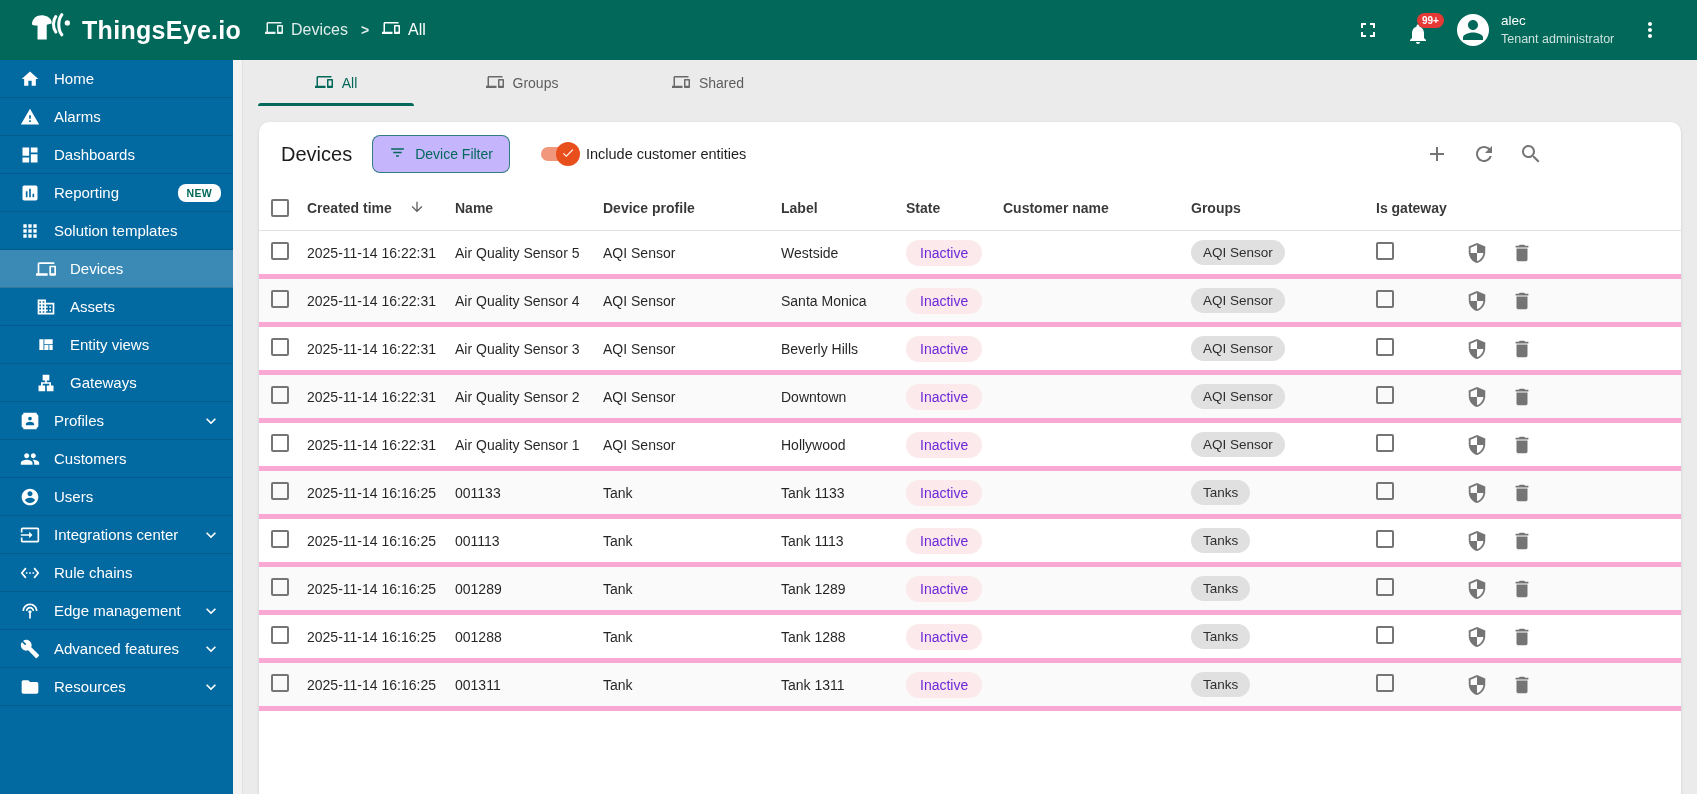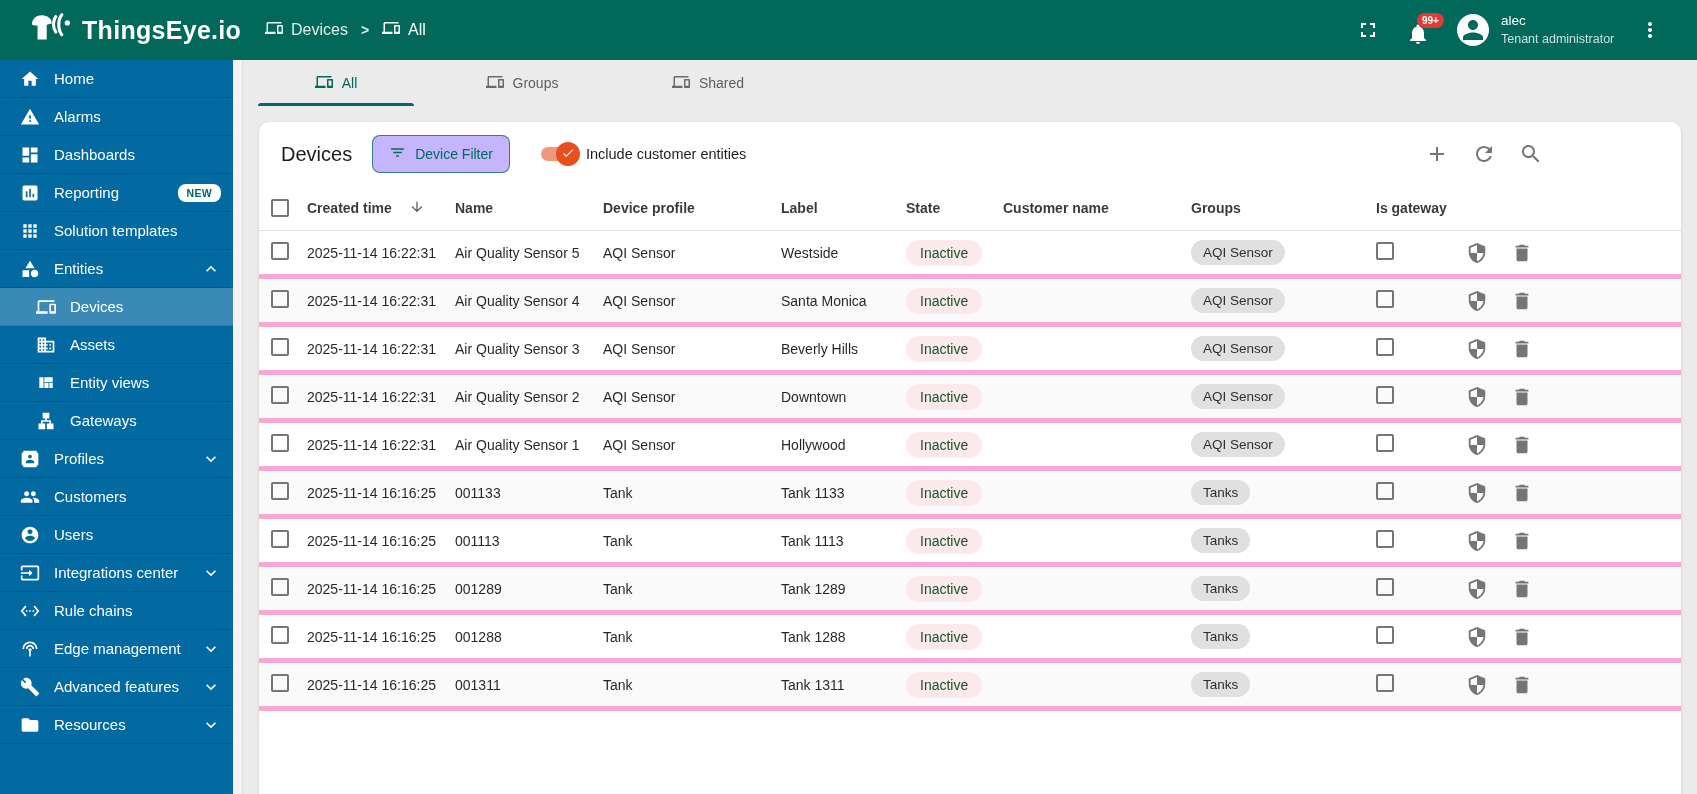--- a/index.html
+++ b/index.html
@@ -80,21 +80,21 @@
            align-items:center; padding-left:12px; }
   .table-head { height:45px; font-size:14px; font-weight:bold; color:rgba(0,0,0,.78);
                 border-bottom:1px solid #e2e2e2; }
   .th { display:flex; align-items:center; gap:17px; }
   .th svg { width:16px; height:16px; fill:#616161; }
   .trow { height:48px; font-size:14px; color:rgba(0,0,0,.86); border-bottom:5px solid #f9a8d4; }
   .trow:nth-child(even) { background:#fafafa; }
   .checkbox { display:inline-block; width:18px; height:18px; border:2px solid #757575; border-radius:2px;
               background:transparent; cursor:pointer; }
   .state-badge { display:inline-block; padding:5px 14px; border-radius:15px; background:#FBE9EB;
-                 color:#14532d; font-size:14px; }
+                 color:#6d28d9; font-size:14px; }
   .chip { display:inline-block; padding:5px 12px; border-radius:13px; background:#E0E0E0;
           color:#2e2e2e; font-size:13.5px; cursor:pointer; }
   .c-actions { display:flex; gap:23px; padding-left:2px; }
   .c-actions svg { width:22px; height:22px; fill:#757575; }
 </style>
 </head>
 <body>
 
 <header class="topbar">
   <div class="logo">
@@ -196,33 +196,20 @@
       </span>
   </div>
     <div class="side-item">
     <span class="si-icon">
         <svg viewBox="0 0 24 24">
           <path d="M4 8h4V4H4v4zm6 0h4V4h-4v4zm6-4v4h4V4h-4zM4 14h4v-4H4v4zm6 0h4v-4h-4v4zm6 0h4v-4h-4v4zM4 20h4v-4H4v4zm6 0h4v-4h-4v4zm6 0h4v-4h-4v4z"></path>
         </svg>
       </span>
     <span class="si-label">Solution templates</span>
     <span class="si-extra"></span>
-  </div>
-    <div class="side-item">
-    <span class="si-icon">
-        <svg viewBox="0 0 24 24">
-          <path d="M12 2l-5.5 9h11L12 2zm5.5 11c-2.49 0-4.5 2.01-4.5 4.5s2.01 4.5 4.5 4.5 4.5-2.01 4.5-4.5-2.01-4.5-4.5-4.5zM3 21.5h8v-8H3v8z"></path>
-        </svg>
-      </span>
-    <span class="si-label">Entities</span>
-    <span class="si-extra">
-        <svg viewBox="0 0 24 24">
-          <path d="M7.41 15.41L12 10.83l4.59 4.58L18 14l-6-6-6 6z"></path>
-        </svg>
-      </span>
   </div>
     <div class="side-item sub selected">
     <span class="si-icon">
         <svg viewBox="0 0 24 24">
           <path d="M4 6h18V4H4c-1.1 0-2 .9-2 2v11H0v3h14v-3H4V6zm19 2h-6c-.55 0-1 .45-1 1v10c0 .55.45 1 1 1h6c.55 0 1-.45 1-1V9c0-.55-.45-1-1-1zm-1 9h-4v-7h4v7z"></path>
         </svg>
       </span>
     <span class="si-label">Devices</span>
     <span class="si-extra"></span>
   </div>

